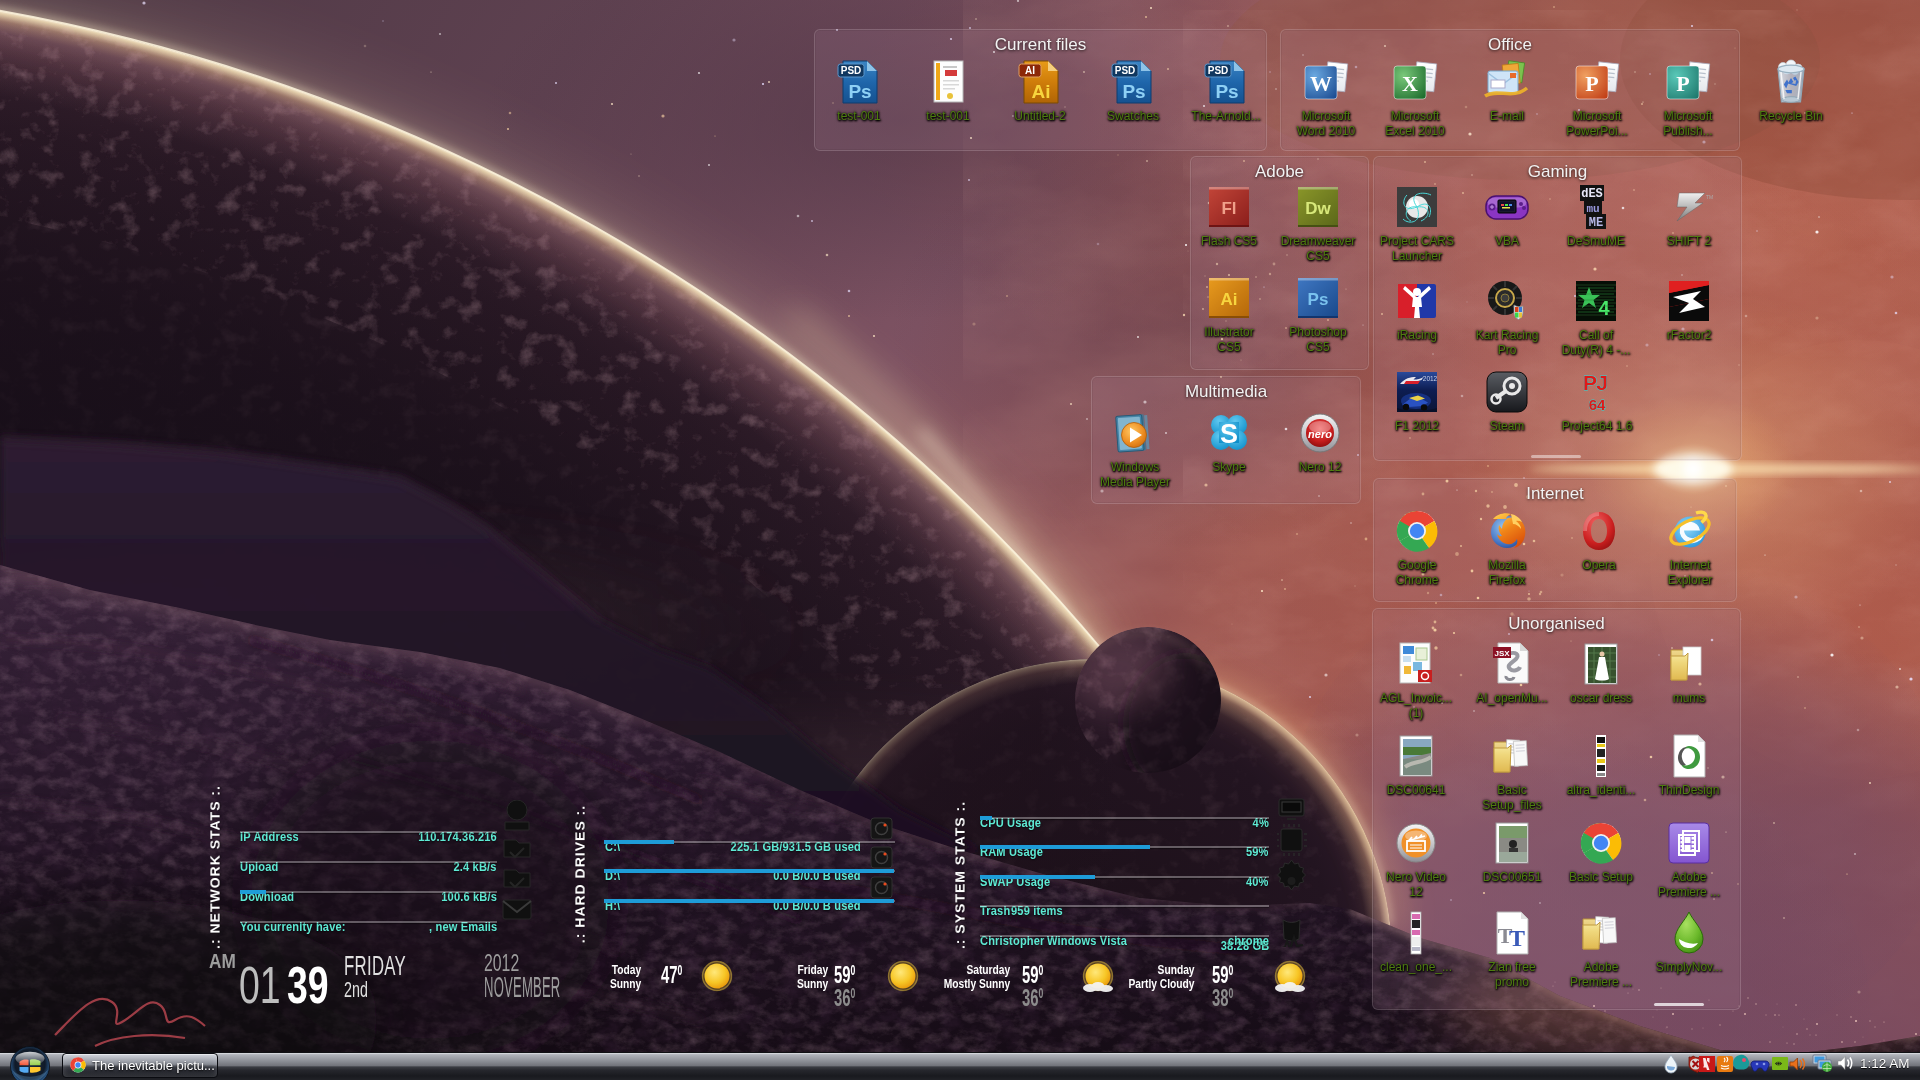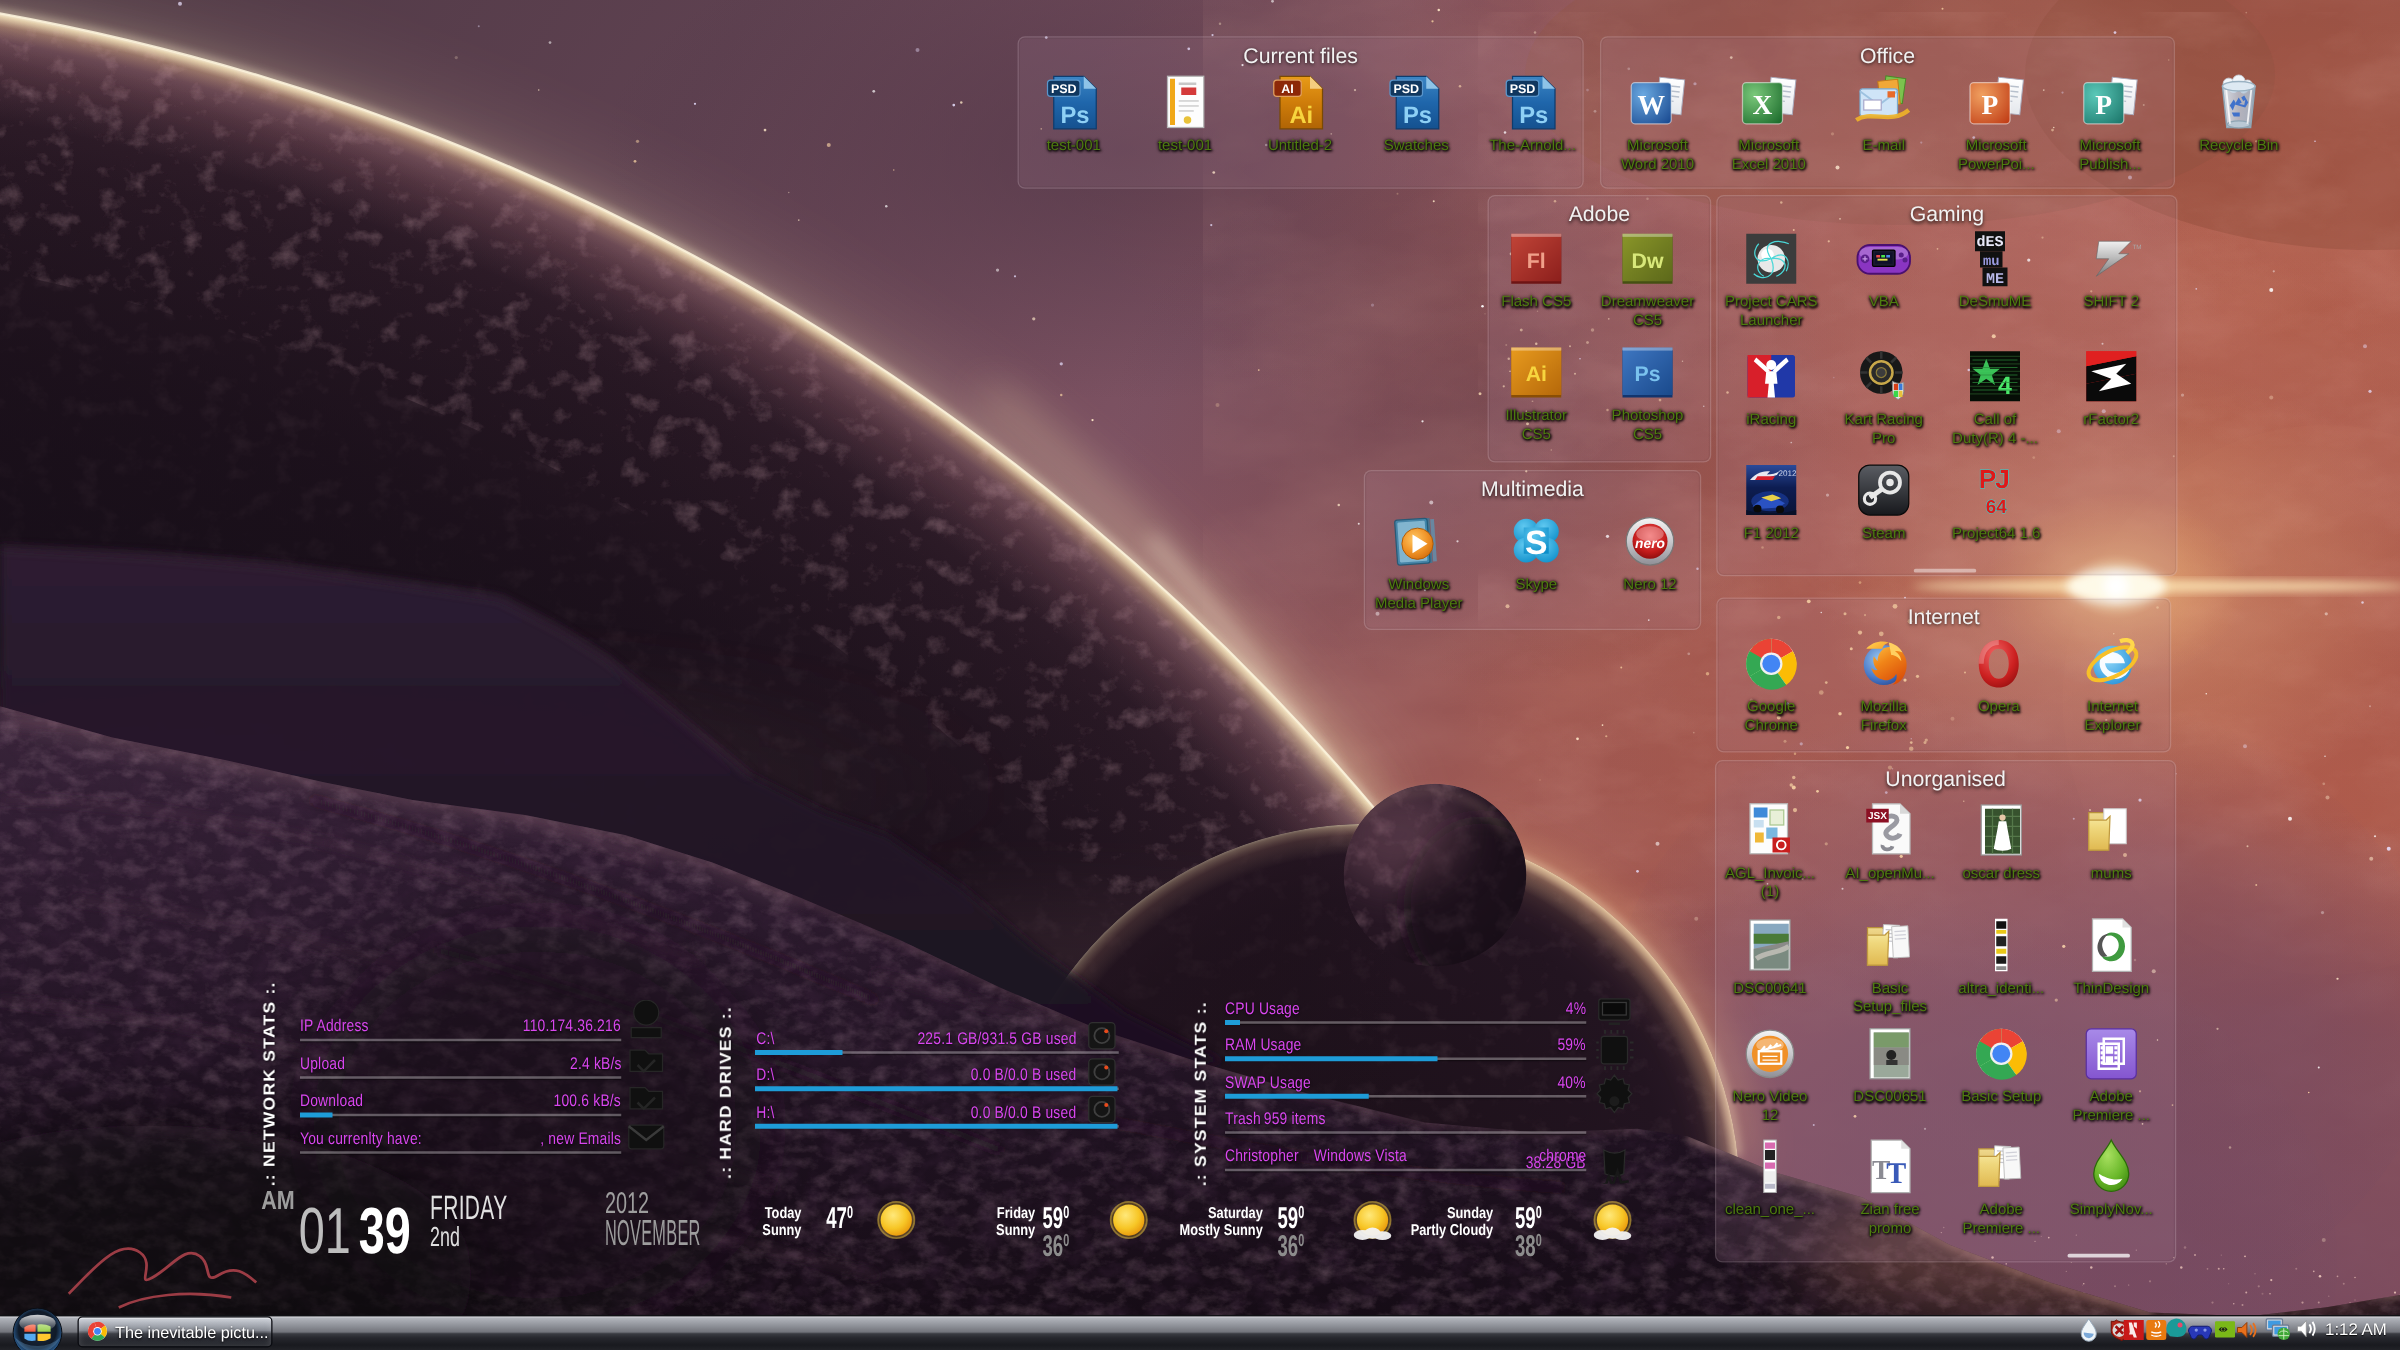--- a/index.html
+++ b/index.html
@@ -6,21 +6,21 @@
 #wall{position:absolute;left:0;top:0;}
 .fence{position:absolute;background:rgba(175,135,160,0.17);border:1px solid rgba(255,255,255,0.13);
  border-radius:6px;box-shadow:inset 0 0 0 1px rgba(0,0,0,0.06);}
 .ftitle{position:absolute;width:100%;text-align:center;top:5px;color:#f2f2f2;font-size:17px;
  text-shadow:0 1px 3px rgba(0,0,0,0.8);}
 .icon{position:absolute;width:92px;text-align:center;}
 .icon svg{display:block;margin:0 auto;}
 .ilabel{margin-top:3px;color:#4d7c0f;font-size:12px;line-height:14.5px;
  text-shadow:0 1px 2px #000,0 0 3px #000,1px 1px 2px #000;}
 .w{position:absolute;color:#fff;}
-.wlab{color:#d946ef;font-weight:normal;font-size:13.5px;letter-spacing:0.2px;text-shadow:0 1px 2px rgba(0,0,0,0.7);}
+.wlab{color:#5eead4;font-weight:bold;font-size:13.5px;letter-spacing:0.2px;text-shadow:0 1px 2px rgba(0,0,0,0.7);margin-top:16px;}
 .wrow{position:absolute;}
 .sep{position:absolute;height:2px;background:rgba(230,230,230,0.35);box-shadow:0 1px 1px rgba(0,0,0,0.4);}
 .bluebar{position:absolute;height:4px;background:#1e9cd8;}
 .vert{position:absolute;color:#fff;font-weight:bold;font-size:14px;letter-spacing:1px;backface-visibility:hidden;will-change:transform;
  transform:rotate(-90deg) scaleY(0.92);transform-origin:center;text-shadow:0 1px 2px rgba(0,0,0,0.7);white-space:nowrap;}
 .cond{display:inline-block;transform:scaleX(0.82);transform-origin:left bottom;}
 </style></head><body>
 <div id="page">
 
 <svg id="wall" width="1920" height="1080" viewBox="0 0 1920 1080">

